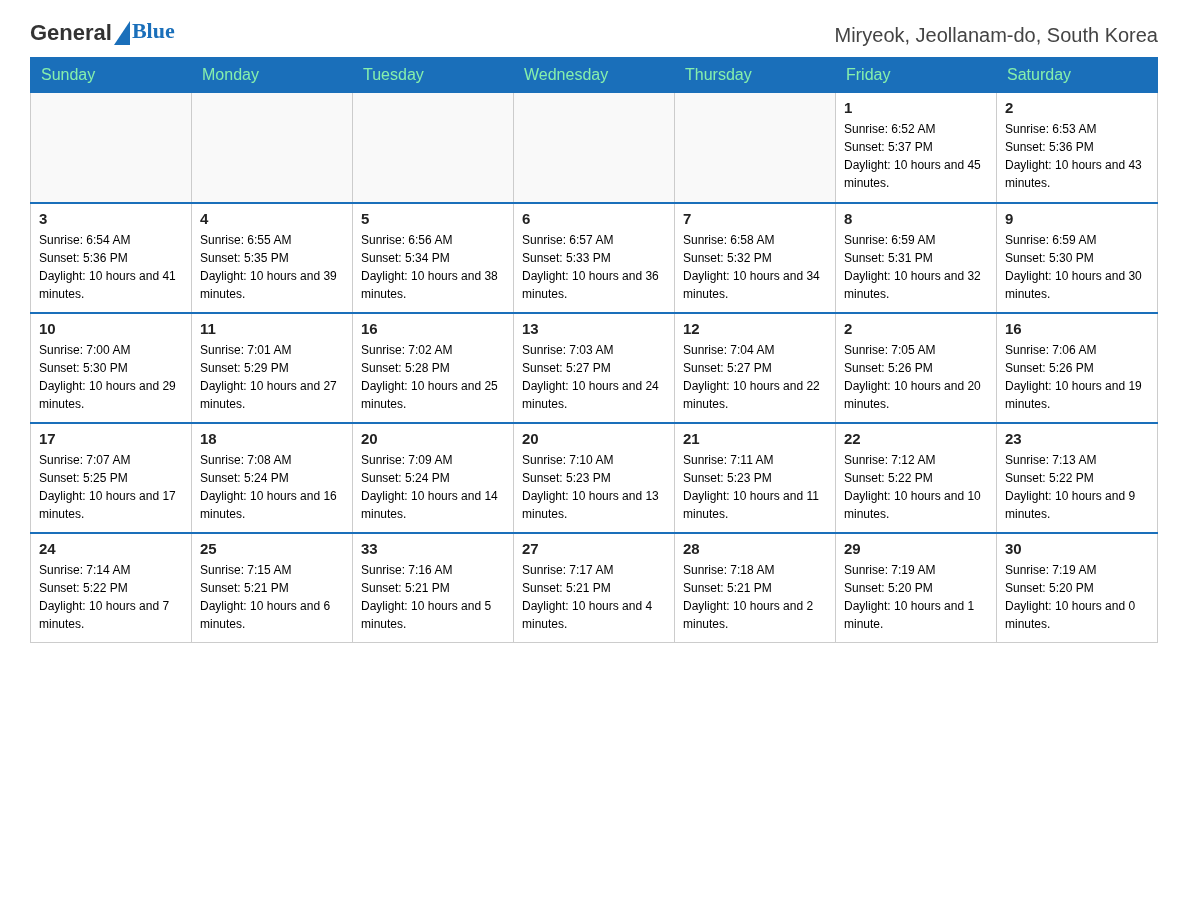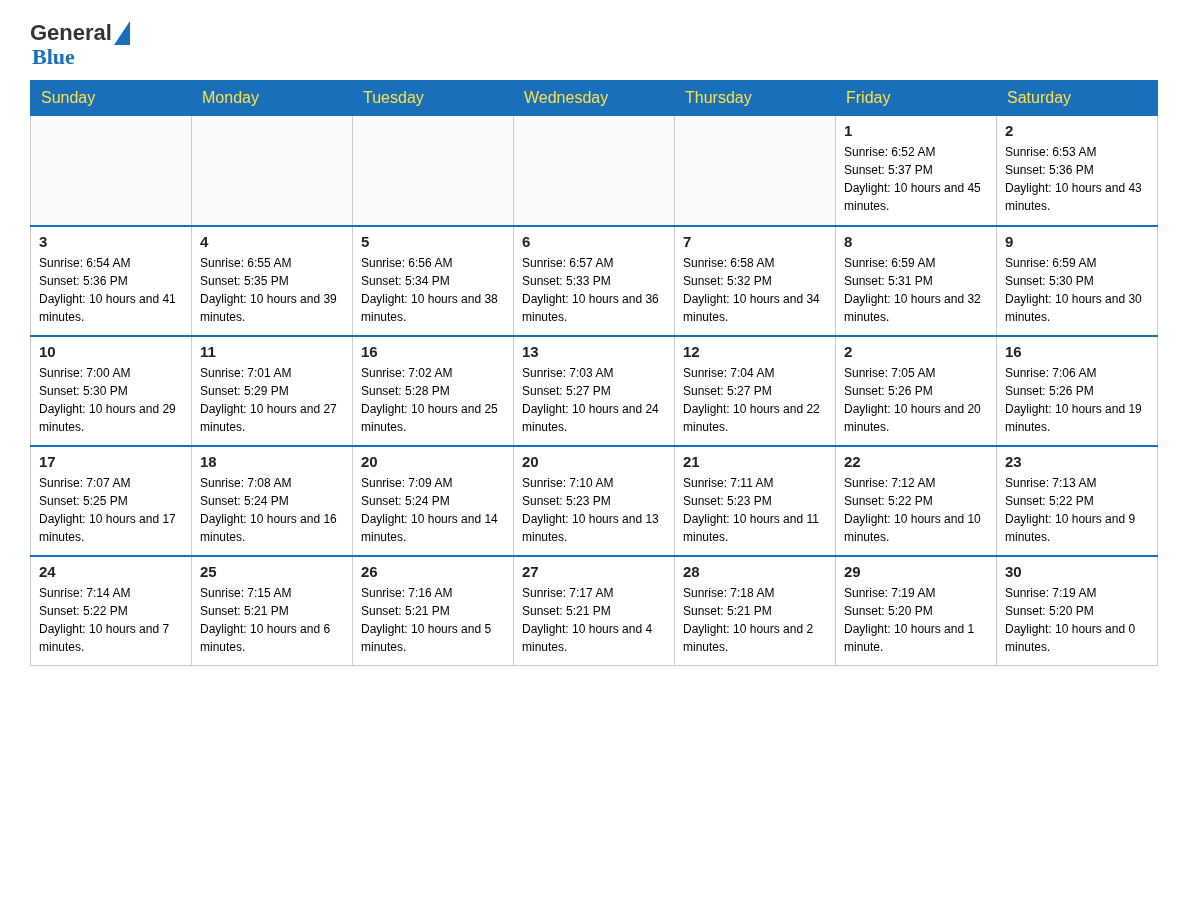--- a/index.html
+++ b/index.html
@@ -46,21 +46,21 @@
       color: #444;
       margin-top: 4px;
     }
     .calendar-table {
       width: 100%;
       border-collapse: collapse;
       table-layout: fixed;
     }
     .calendar-table th {
       background-color: #1a6fba;
-      color: #fde047;
+      color: #86efac;
       text-align: left;
       padding: 8px 10px;
       font-size: 16px;
       font-weight: normal;
       border: 1px solid #1a6fba;
     }
     .calendar-table td {
       vertical-align: top;
       padding: 6px 8px;
       border: 1px solid #ccc;
@@ -83,31 +83,32 @@
     }
     .row-border-top td {
       border-top: 2px solid #1a6fba;
     }
   </style>
 </head>
 <body>
 
 <div class="header-area">
   <div class="logo">
-    <div style="display:flex; flex-direction:column; align-items:flex-start;">
+    <div style="display:flex; flex-direction:row; align-items:flex-start;">
       <div style="display:flex; align-items:center;">
         <span class="logo-text-general">General</span>
         <div style="position:relative; margin-left:2px;">
           <div style="width:0;height:0;border-left:16px solid transparent;border-bottom:24px solid #1a6fba;"></div>
         </div>
       </div>
       <span class="logo-text-blue" style="margin-top:-2px;margin-left:2px;">Blue</span>
     </div>
   </div>
   <div class="title-area">
+    <div class="location-title">Miryeok, Jeollanam-do, South Korea</div>
   </div>
 </div>
 
 <table class="calendar-table">
   <thead>
     <tr>
     <th>Sunday</th>
         <th>Monday</th>
         <th>Tuesday</th>
         <th>Wednesday</th>
@@ -225,21 +226,21 @@
       <tr class="row-border-top">
         <td>
           <div class="day-number">24</div>
           <div class="day-info">Sunrise: 7:14 AM<br>Sunset: 5:22 PM<br>Daylight: 10 hours and 7 minutes.</div>
         </td>
         <td>
           <div class="day-number">25</div>
           <div class="day-info">Sunrise: 7:15 AM<br>Sunset: 5:21 PM<br>Daylight: 10 hours and 6 minutes.</div>
         </td>
         <td>
-          <div class="day-number">26</div>
+          <div class="day-number">33</div>
           <div class="day-info">Sunrise: 7:16 AM<br>Sunset: 5:21 PM<br>Daylight: 10 hours and 5 minutes.</div>
         </td>
         <td>
           <div class="day-number">27</div>
           <div class="day-info">Sunrise: 7:17 AM<br>Sunset: 5:21 PM<br>Daylight: 10 hours and 4 minutes.</div>
         </td>
         <td>
           <div class="day-number">28</div>
           <div class="day-info">Sunrise: 7:18 AM<br>Sunset: 5:21 PM<br>Daylight: 10 hours and 2 minutes.</div>
         </td>

